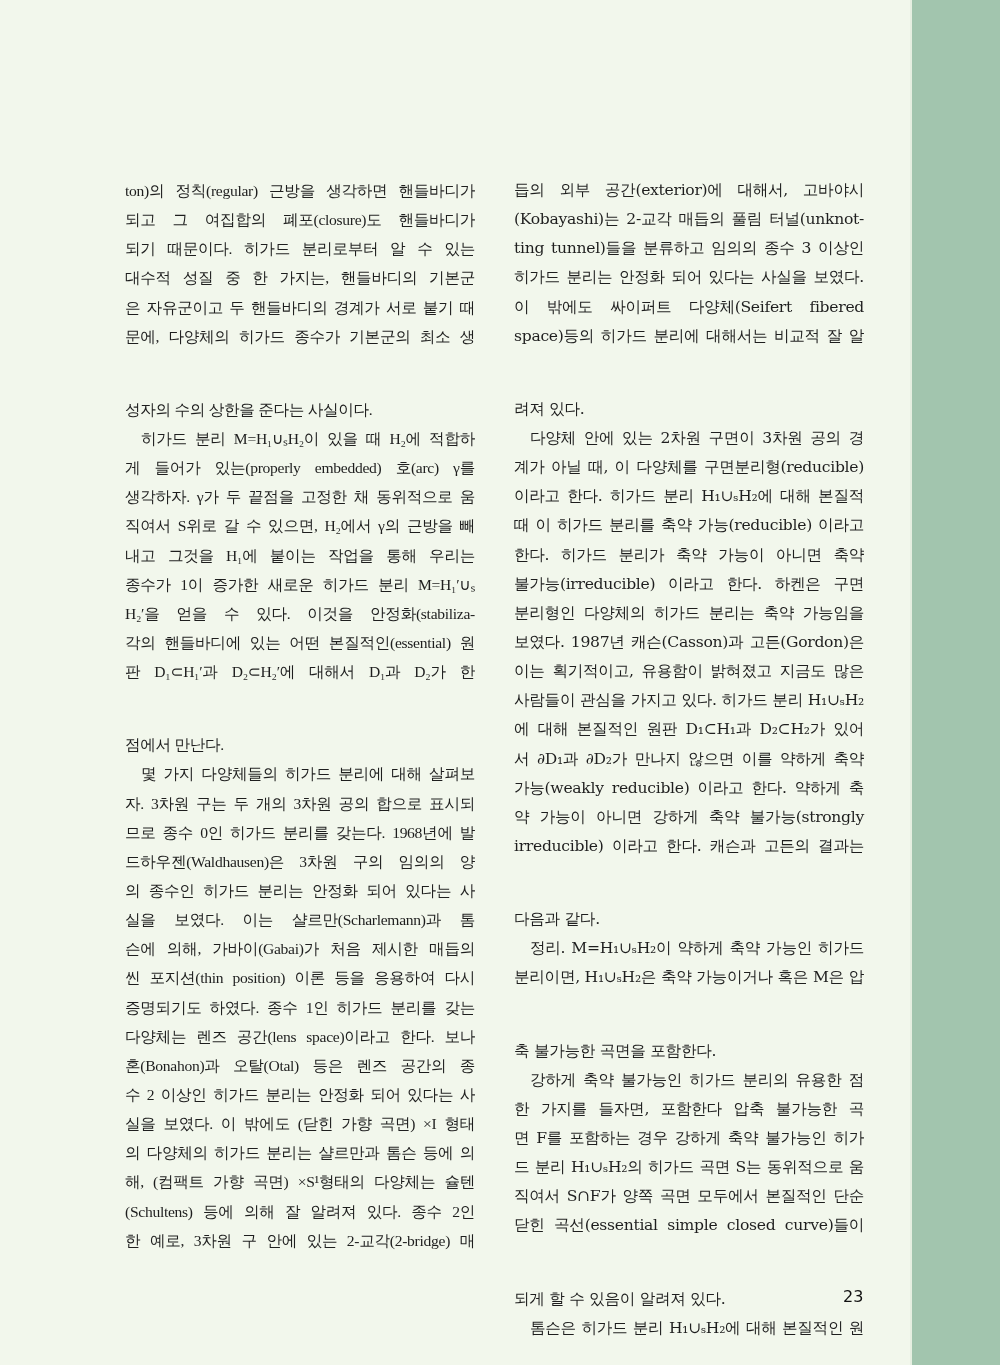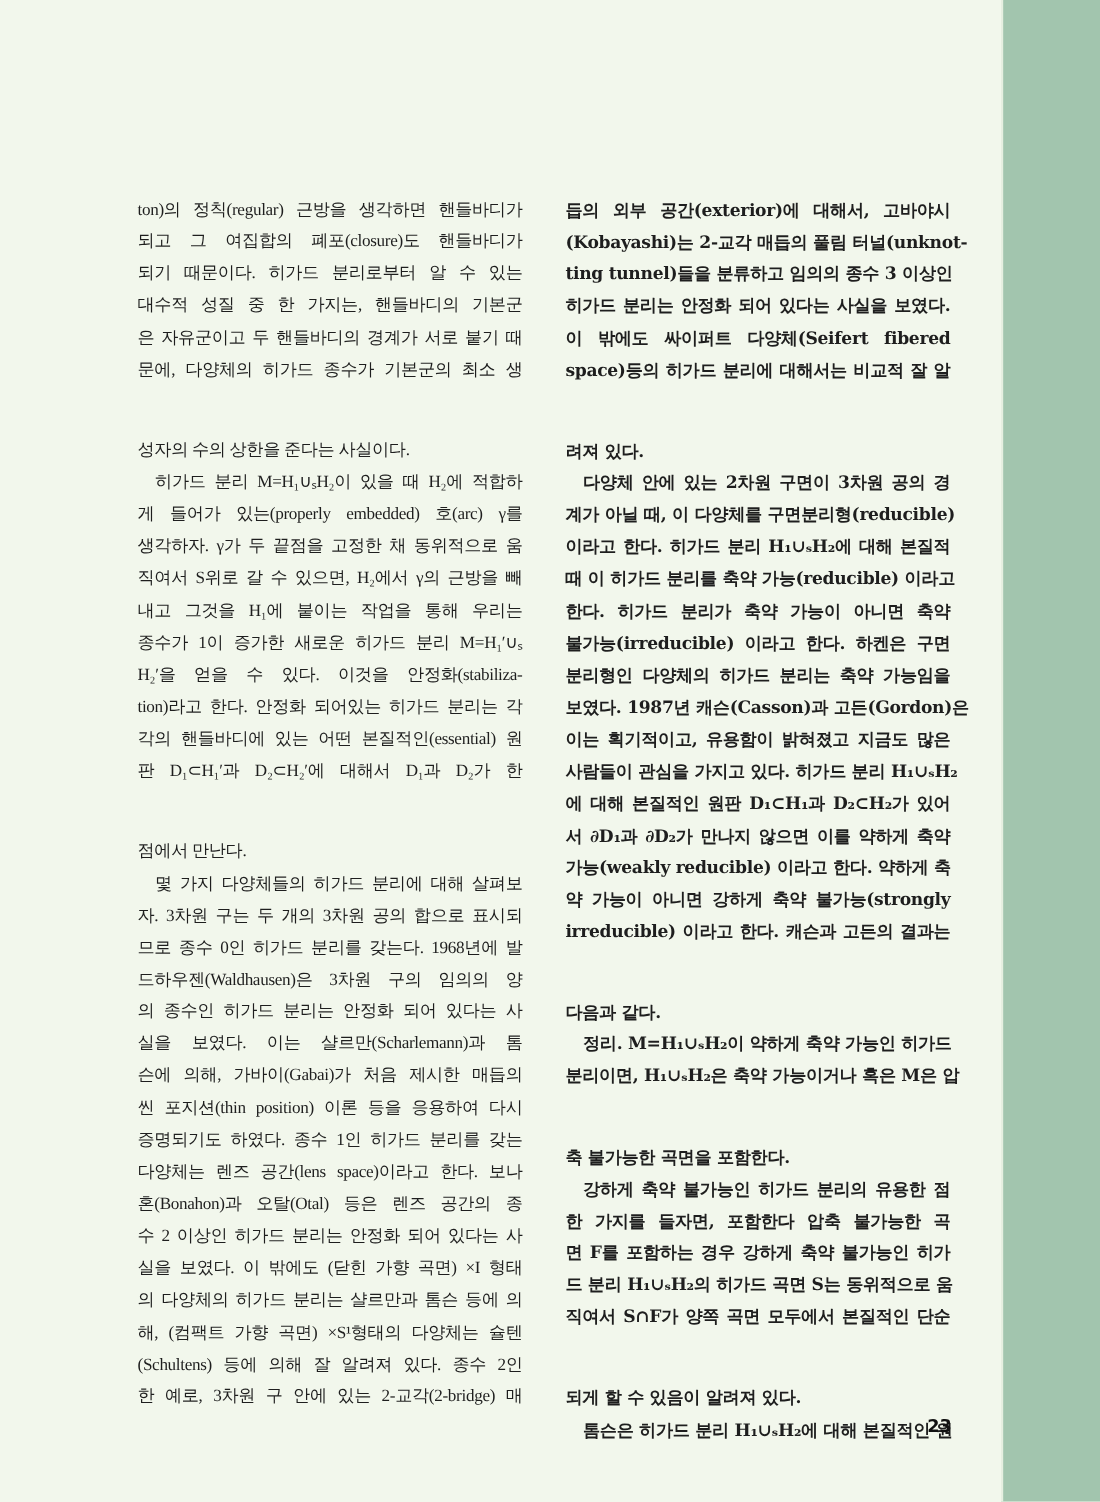--- a/index.html
+++ b/index.html
@@ -11,33 +11,33 @@
   }
   .sidebar {
     position: absolute; top: 0; right: 0; width: 88px; height: 1365px;
     background: #a2c5ae;
     border-left: 2px solid #e6efe1;
   }
   .column {
     position: absolute; top: 176px; width: 350px;
   }
   .col-left { left: 125px; font-family: Liberation Serif, serif; }
-  .col-right { left: 514px; font-weight: bold; }
+  .col-right { left: 514px; }
   .line {
     height: 29.15px; line-height: 29.15px;
     font-size: 15.6px; white-space: nowrap;
     text-align: justify; text-align-last: justify;
     letter-spacing: -0.3px;
   }
   .line.last { text-align-last: left; margin-top: 44px; }
   .line.indent { padding-left: 16px; }
   .page-number {
     position: absolute; left: 843px; top: 1287px;
     font-family: "DejaVu Sans", "Liberation Sans", sans-serif;
-    font-weight: bold; font-size: 16px; color: #111;
+    font-weight: normal; font-size: 16px; color: #111;
   }
 </style>
 </head>
 <body>
 
 <div class="sidebar"></div>
 
 <div class="column col-left">
   <div class="line">ton)의 정칙(regular) 근방을 생각하면 핸들바디가</div>
   <div class="line">되고 그 여집합의 폐포(closure)도 핸들바디가</div>
@@ -46,21 +46,20 @@
   <div class="line">은 자유군이고 두 핸들바디의 경계가 서로 붙기 때</div>
   <div class="line">문에, 다양체의 히가드 종수가 기본군의 최소 생</div>
   <div class="line last">성자의 수의 상한을 준다는 사실이다.</div>
   <div class="line indent">히가드 분리 M=H₁∪ₛH₂이 있을 때 H₂에 적합하</div>
   <div class="line">게 들어가 있는(properly embedded) 호(arc) γ를</div>
   <div class="line">생각하자. γ가 두 끝점을 고정한 채 동위적으로 움</div>
   <div class="line">직여서 S위로 갈 수 있으면, H₂에서 γ의 근방을 빼</div>
   <div class="line">내고 그것을 H₁에 붙이는 작업을 통해 우리는</div>
   <div class="line">종수가 1이 증가한 새로운 히가드 분리 M=H₁′∪ₛ</div>
   <div class="line">H₂′을 얻을 수 있다. 이것을 안정화(stabiliza-</div>
-  <div class="line">tion)라고 한다. 안정화 되어있는 히가드 분리는 각</div>
   <div class="line">각의 핸들바디에 있는 어떤 본질적인(essential) 원</div>
   <div class="line">판 D₁⊂H₁′과 D₂⊂H₂′에 대해서 D₁과 D₂가 한</div>
   <div class="line last">점에서 만난다.</div>
   <div class="line indent">몇 가지 다양체들의 히가드 분리에 대해 살펴보</div>
   <div class="line">자. 3차원 구는 두 개의 3차원 공의 합으로 표시되</div>
   <div class="line">므로 종수 0인 히가드 분리를 갖는다. 1968년에 발</div>
   <div class="line">드하우젠(Waldhausen)은 3차원 구의 임의의 양</div>
   <div class="line">의 종수인 히가드 분리는 안정화 되어 있다는 사</div>
   <div class="line">실을 보였다. 이는 샬르만(Scharlemann)과 톰</div>
   <div class="line">슨에 의해, 가바이(Gabai)가 처음 제시한 매듭의</div>
@@ -101,17 +100,18 @@
   <div class="line">irreducible) 이라고 한다. 캐슨과 고든의 결과는</div>
   <div class="line last">다음과 같다.</div>
   <div class="line indent">정리. M=H₁∪ₛH₂이 약하게 축약 가능인 히가드</div>
   <div class="line">분리이면, H₁∪ₛH₂은 축약 가능이거나 혹은 M은 압</div>
   <div class="line last">축 불가능한 곡면을 포함한다.</div>
   <div class="line indent">강하게 축약 불가능인 히가드 분리의 유용한 점</div>
   <div class="line">한 가지를 들자면, 포함한다 압축 불가능한 곡</div>
   <div class="line">면 F를 포함하는 경우 강하게 축약 불가능인 히가</div>
   <div class="line">드 분리 H₁∪ₛH₂의 히가드 곡면 S는 동위적으로 움</div>
   <div class="line">직여서 S∩F가 양쪽 곡면 모두에서 본질적인 단순</div>
+  <div class="line">닫힌 곡선(essential simple closed curve)들이</div>
   <div class="line last">되게 할 수 있음이 알려져 있다.</div>
   <div class="line indent">톰슨은 히가드 분리 H₁∪ₛH₂에 대해 본질적인 원</div>
 </div>
 
 <div class="page-number">23</div>
 
 </body></html>

